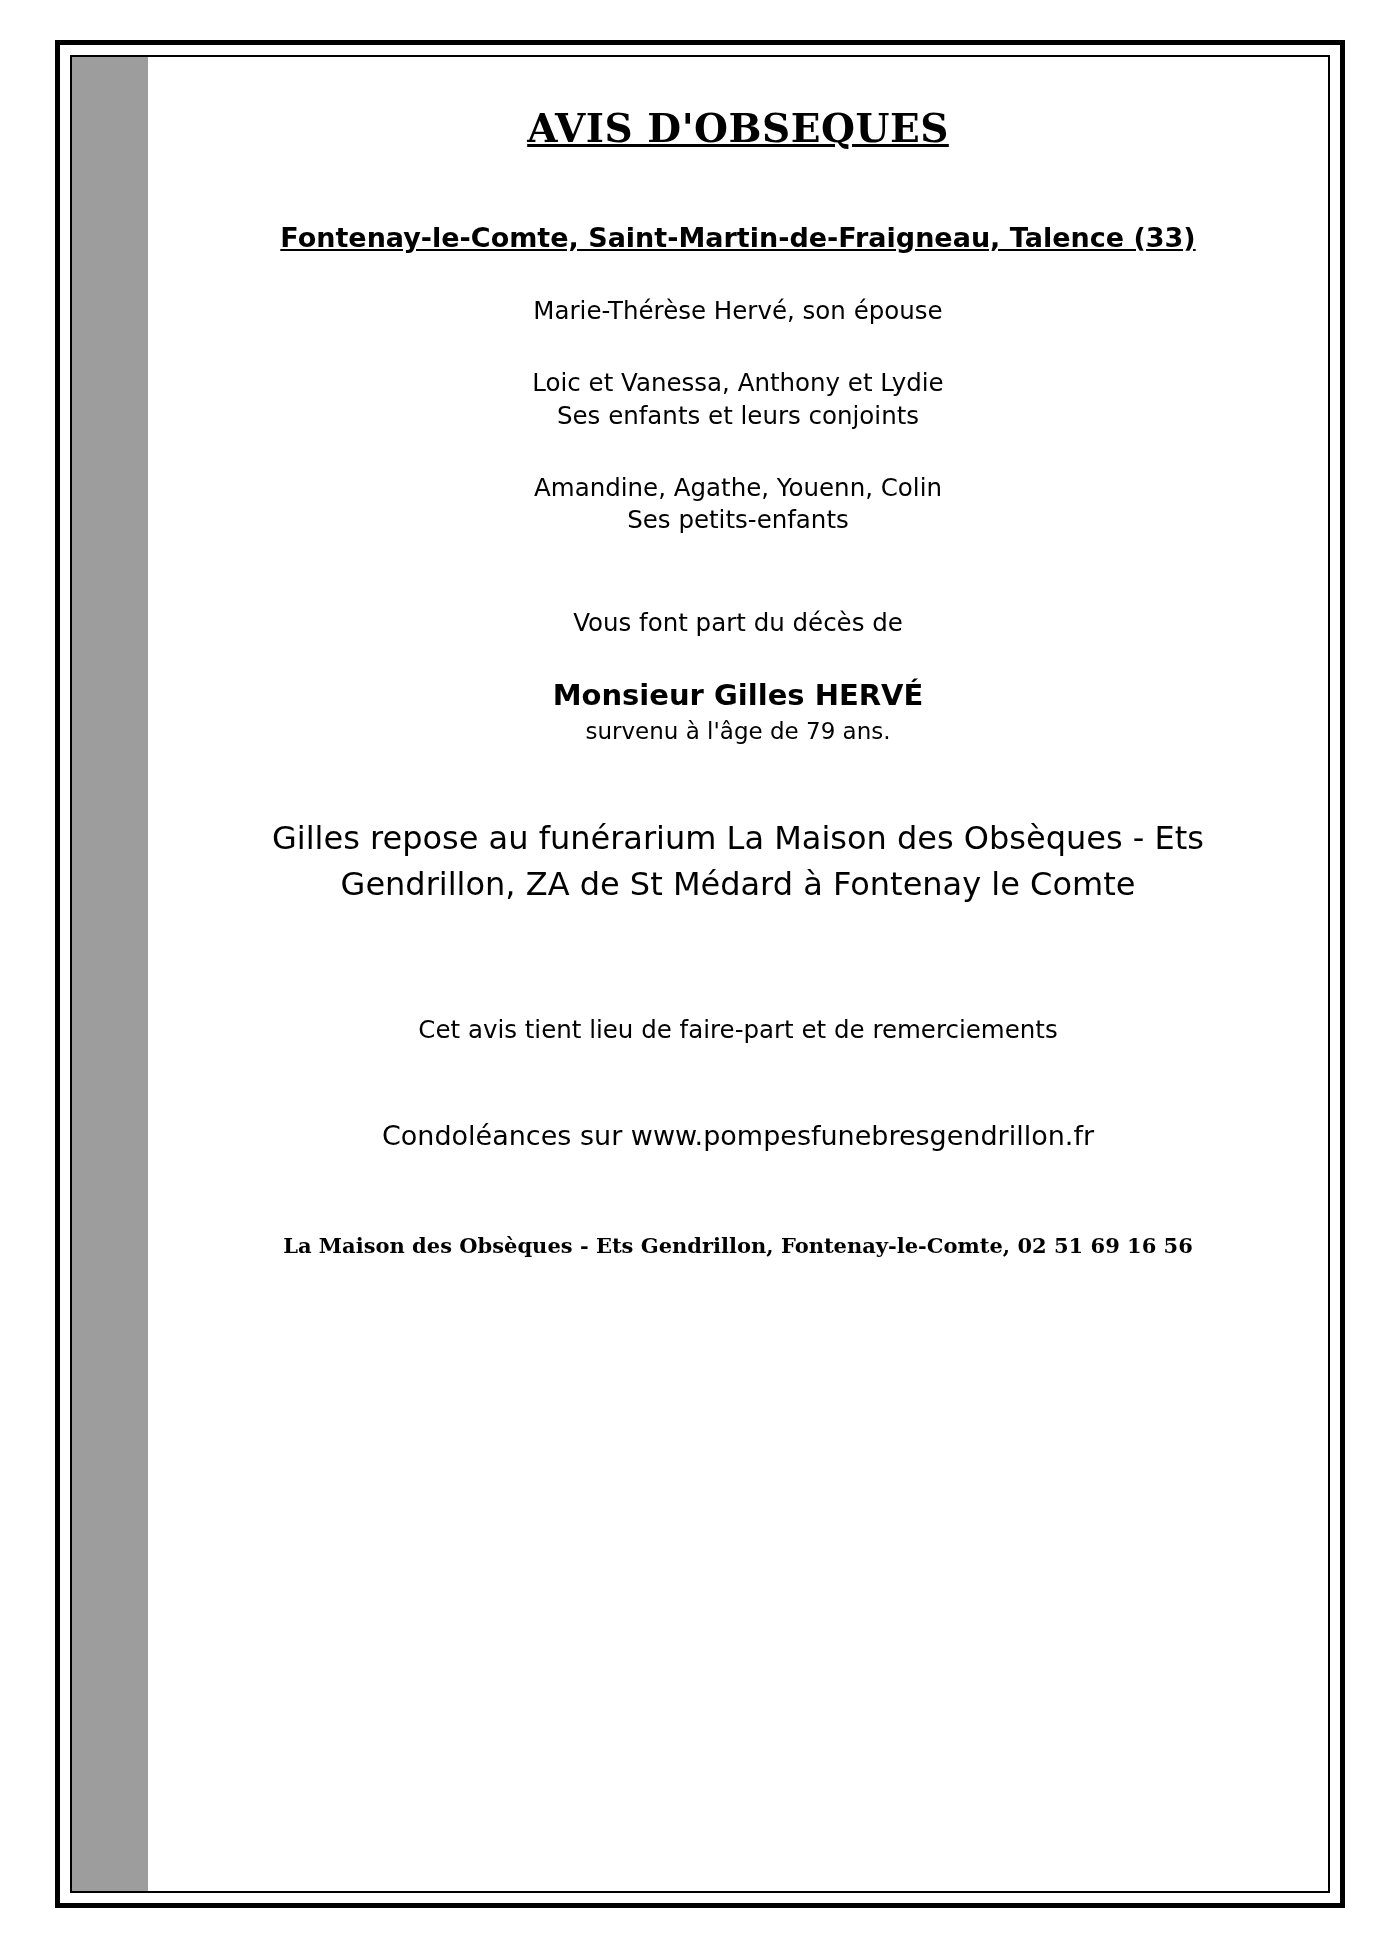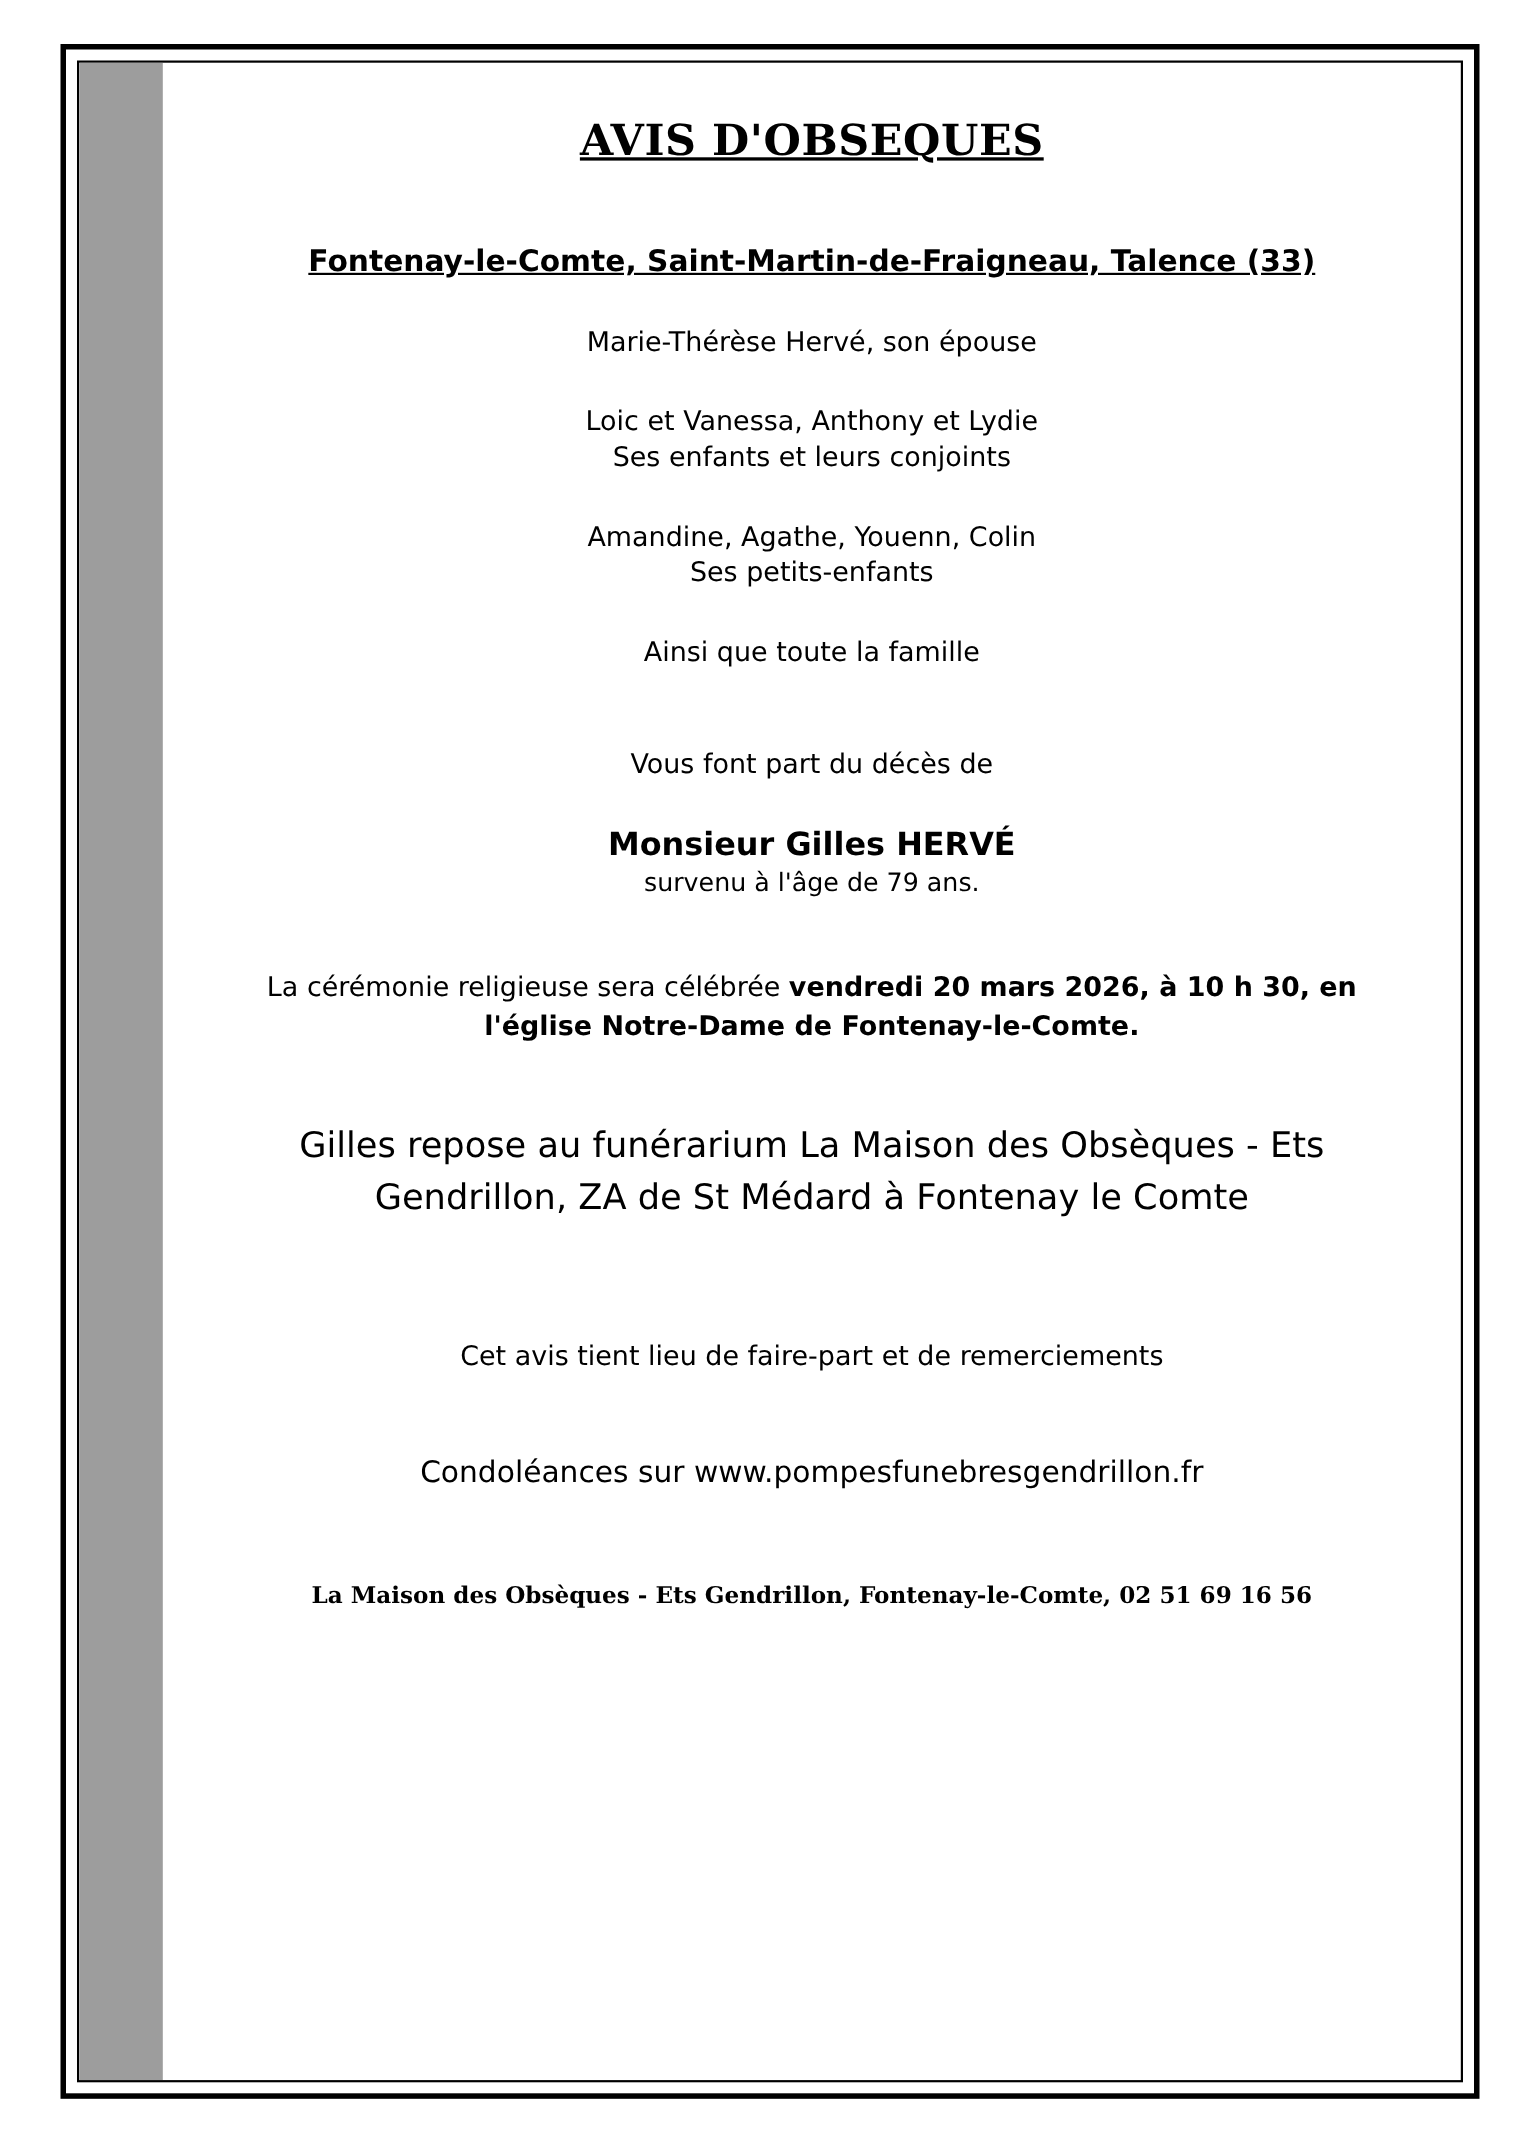--- a/index.html
+++ b/index.html
@@ -147,28 +147,26 @@
         <div class="places">Fontenay-le-Comte, Saint-Martin-de-Fraigneau, Talence (33)</div>
 
         <div class="para">Marie-Thérèse Hervé, son épouse</div>
 
         <div class="para">Loic et Vanessa, Anthony et Lydie</div>
         <div class="para" style="margin-top:0">Ses enfants et leurs conjoints</div>
 
         <div class="para">Amandine, Agathe, Youenn, Colin</div>
         <div class="para" style="margin-top:0">Ses petits-enfants</div>
 
-        <div class="para">Ainsi que toute la famille</div>
 
         <div class="para gap-large">Vous font part du décès de</div>
 
         <div class="deceased-name">Monsieur Gilles HERVÉ</div>
         <div class="age-line">survenu à l'âge de 79 ans.</div>
 
-        <div class="ceremony"><span>La cérémonie religieuse sera célébrée </span><b>vendredi 20 mars 2026, à 10 h 30, en l'église Notre-Dame de Fontenay-le-Comte.</b></div>
 
         <div class="repose">Gilles repose au funérarium La Maison des Obsèques - Ets Gendrillon, ZA de St Médard à Fontenay le Comte</div>
 
         <div class="notice">Cet avis tient lieu de faire-part et de remerciements</div>
 
         <div class="condolences">Condoléances sur www.pompesfunebresgendrillon.fr</div>
 
         <div class="footer">La Maison des Obsèques - Ets Gendrillon, Fontenay-le-Comte, 02 51 69 16 56</div>
 
       </div>

